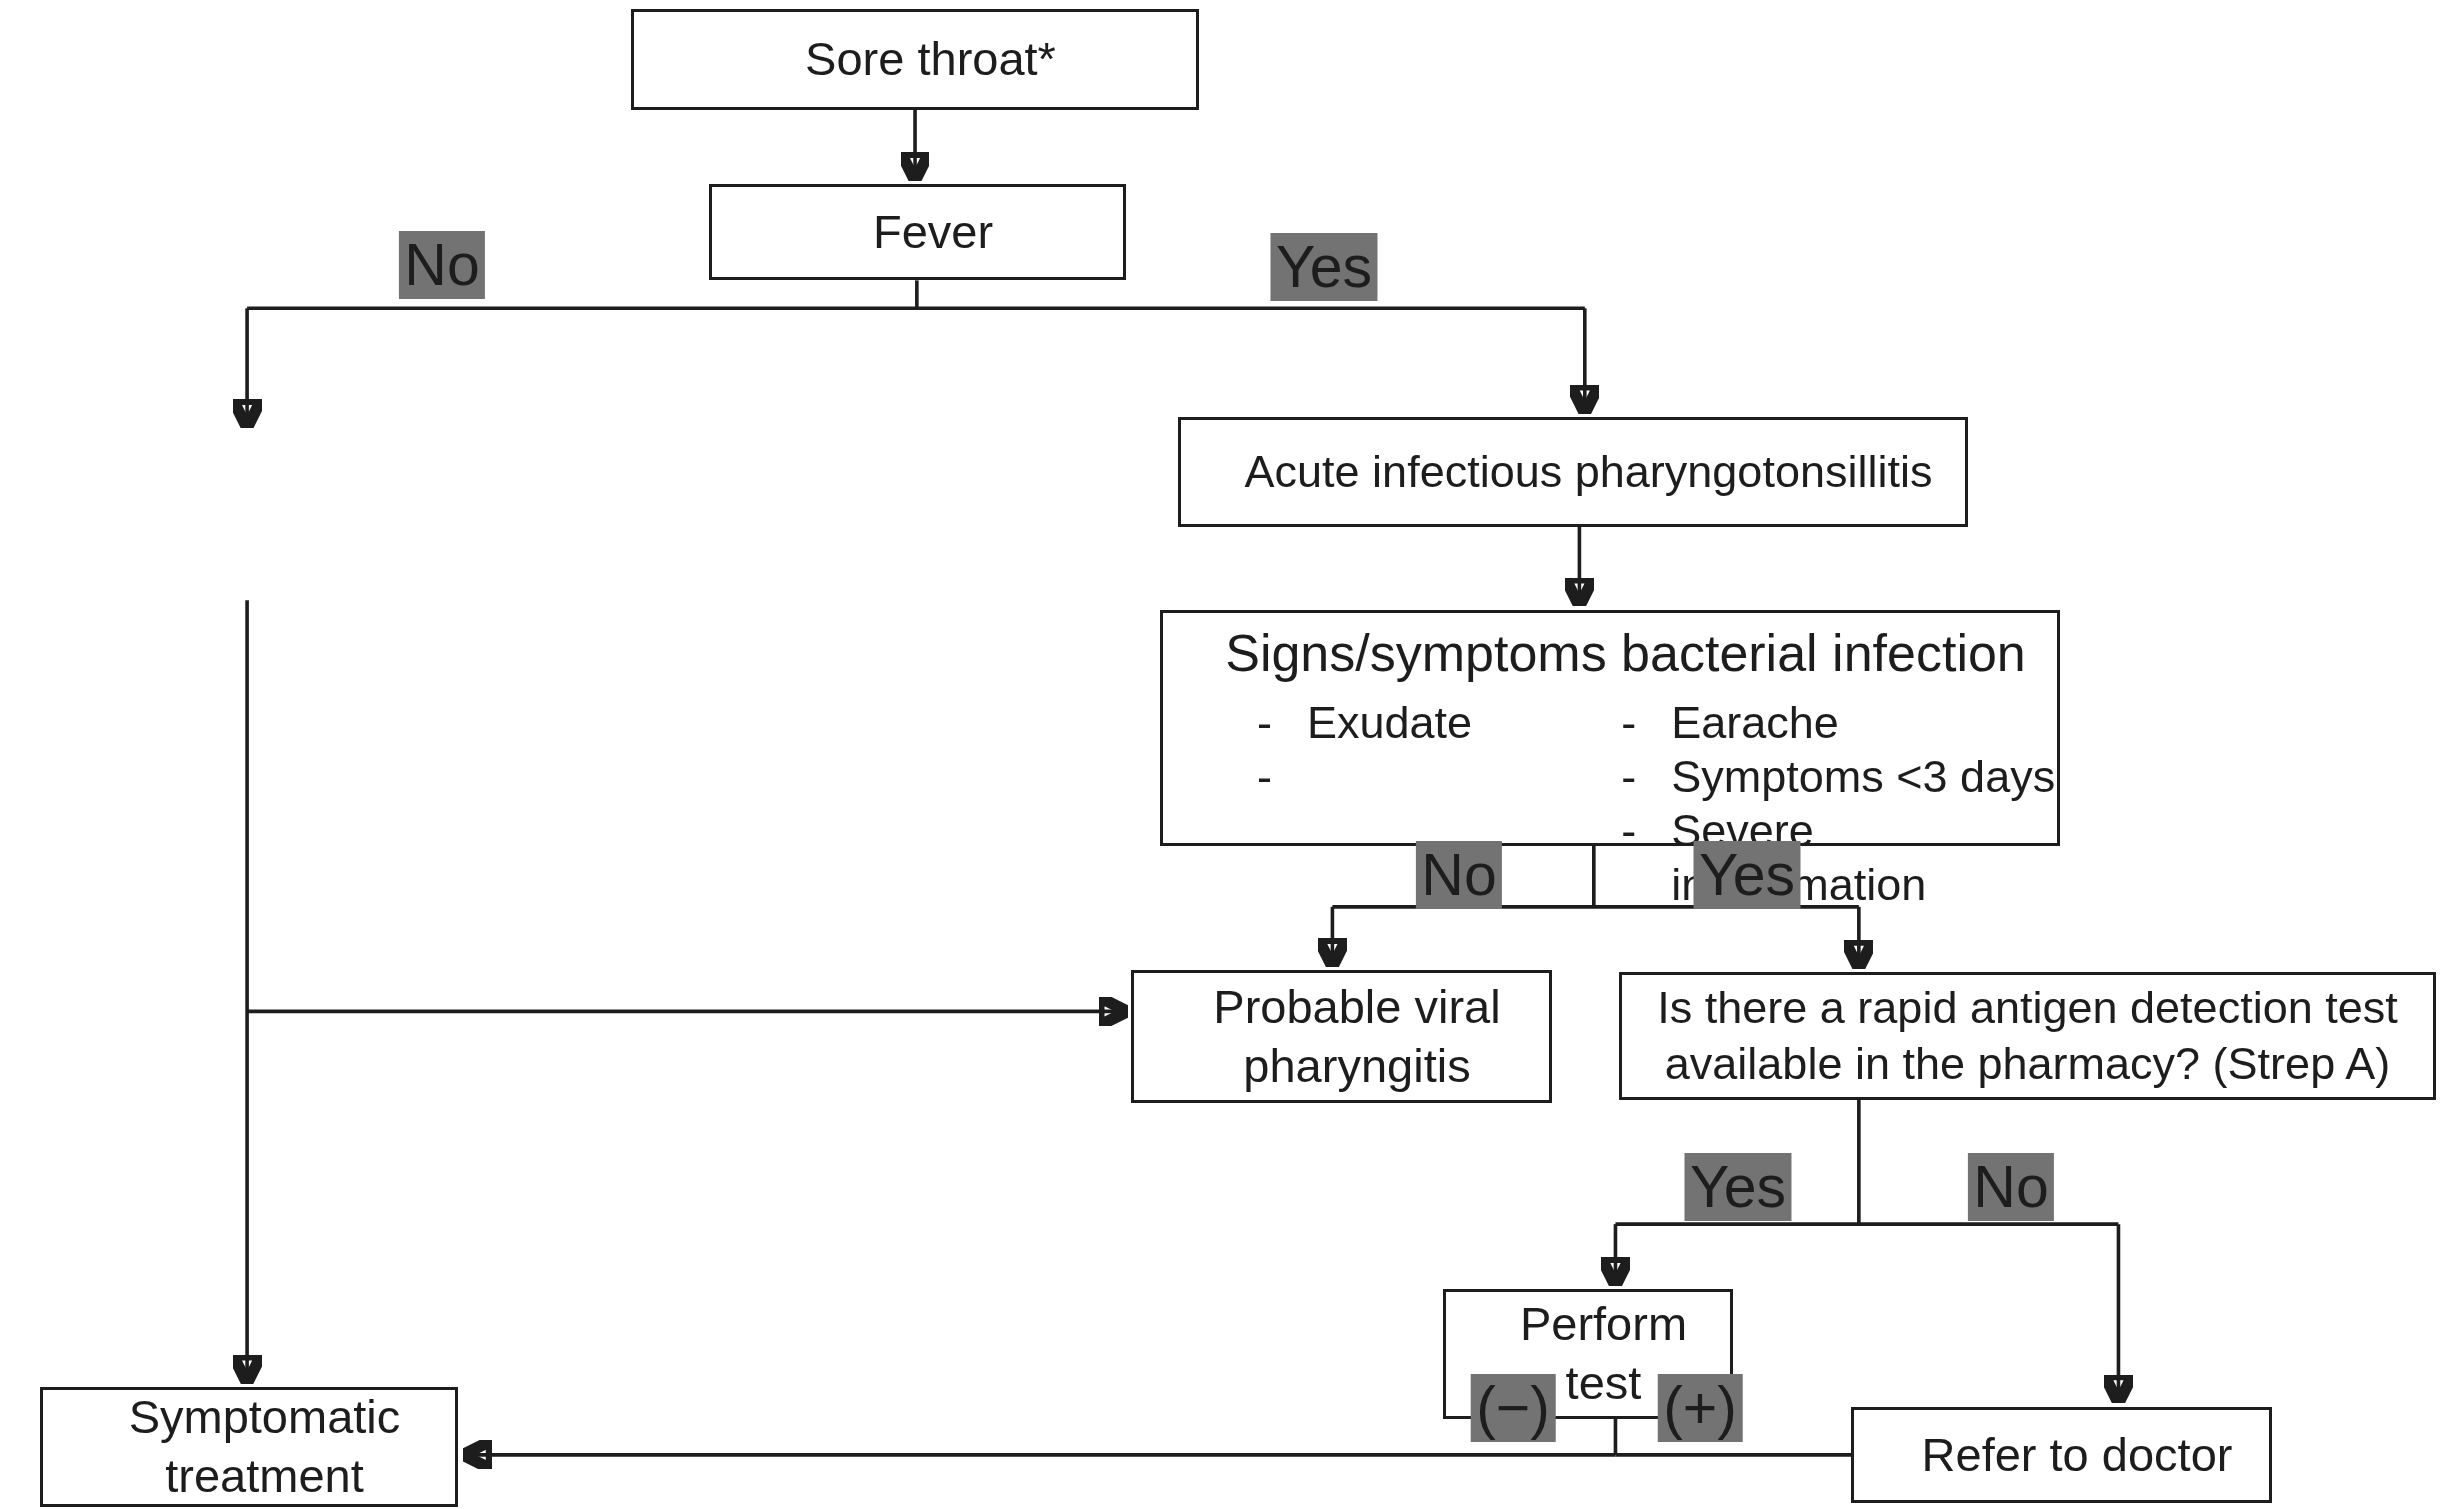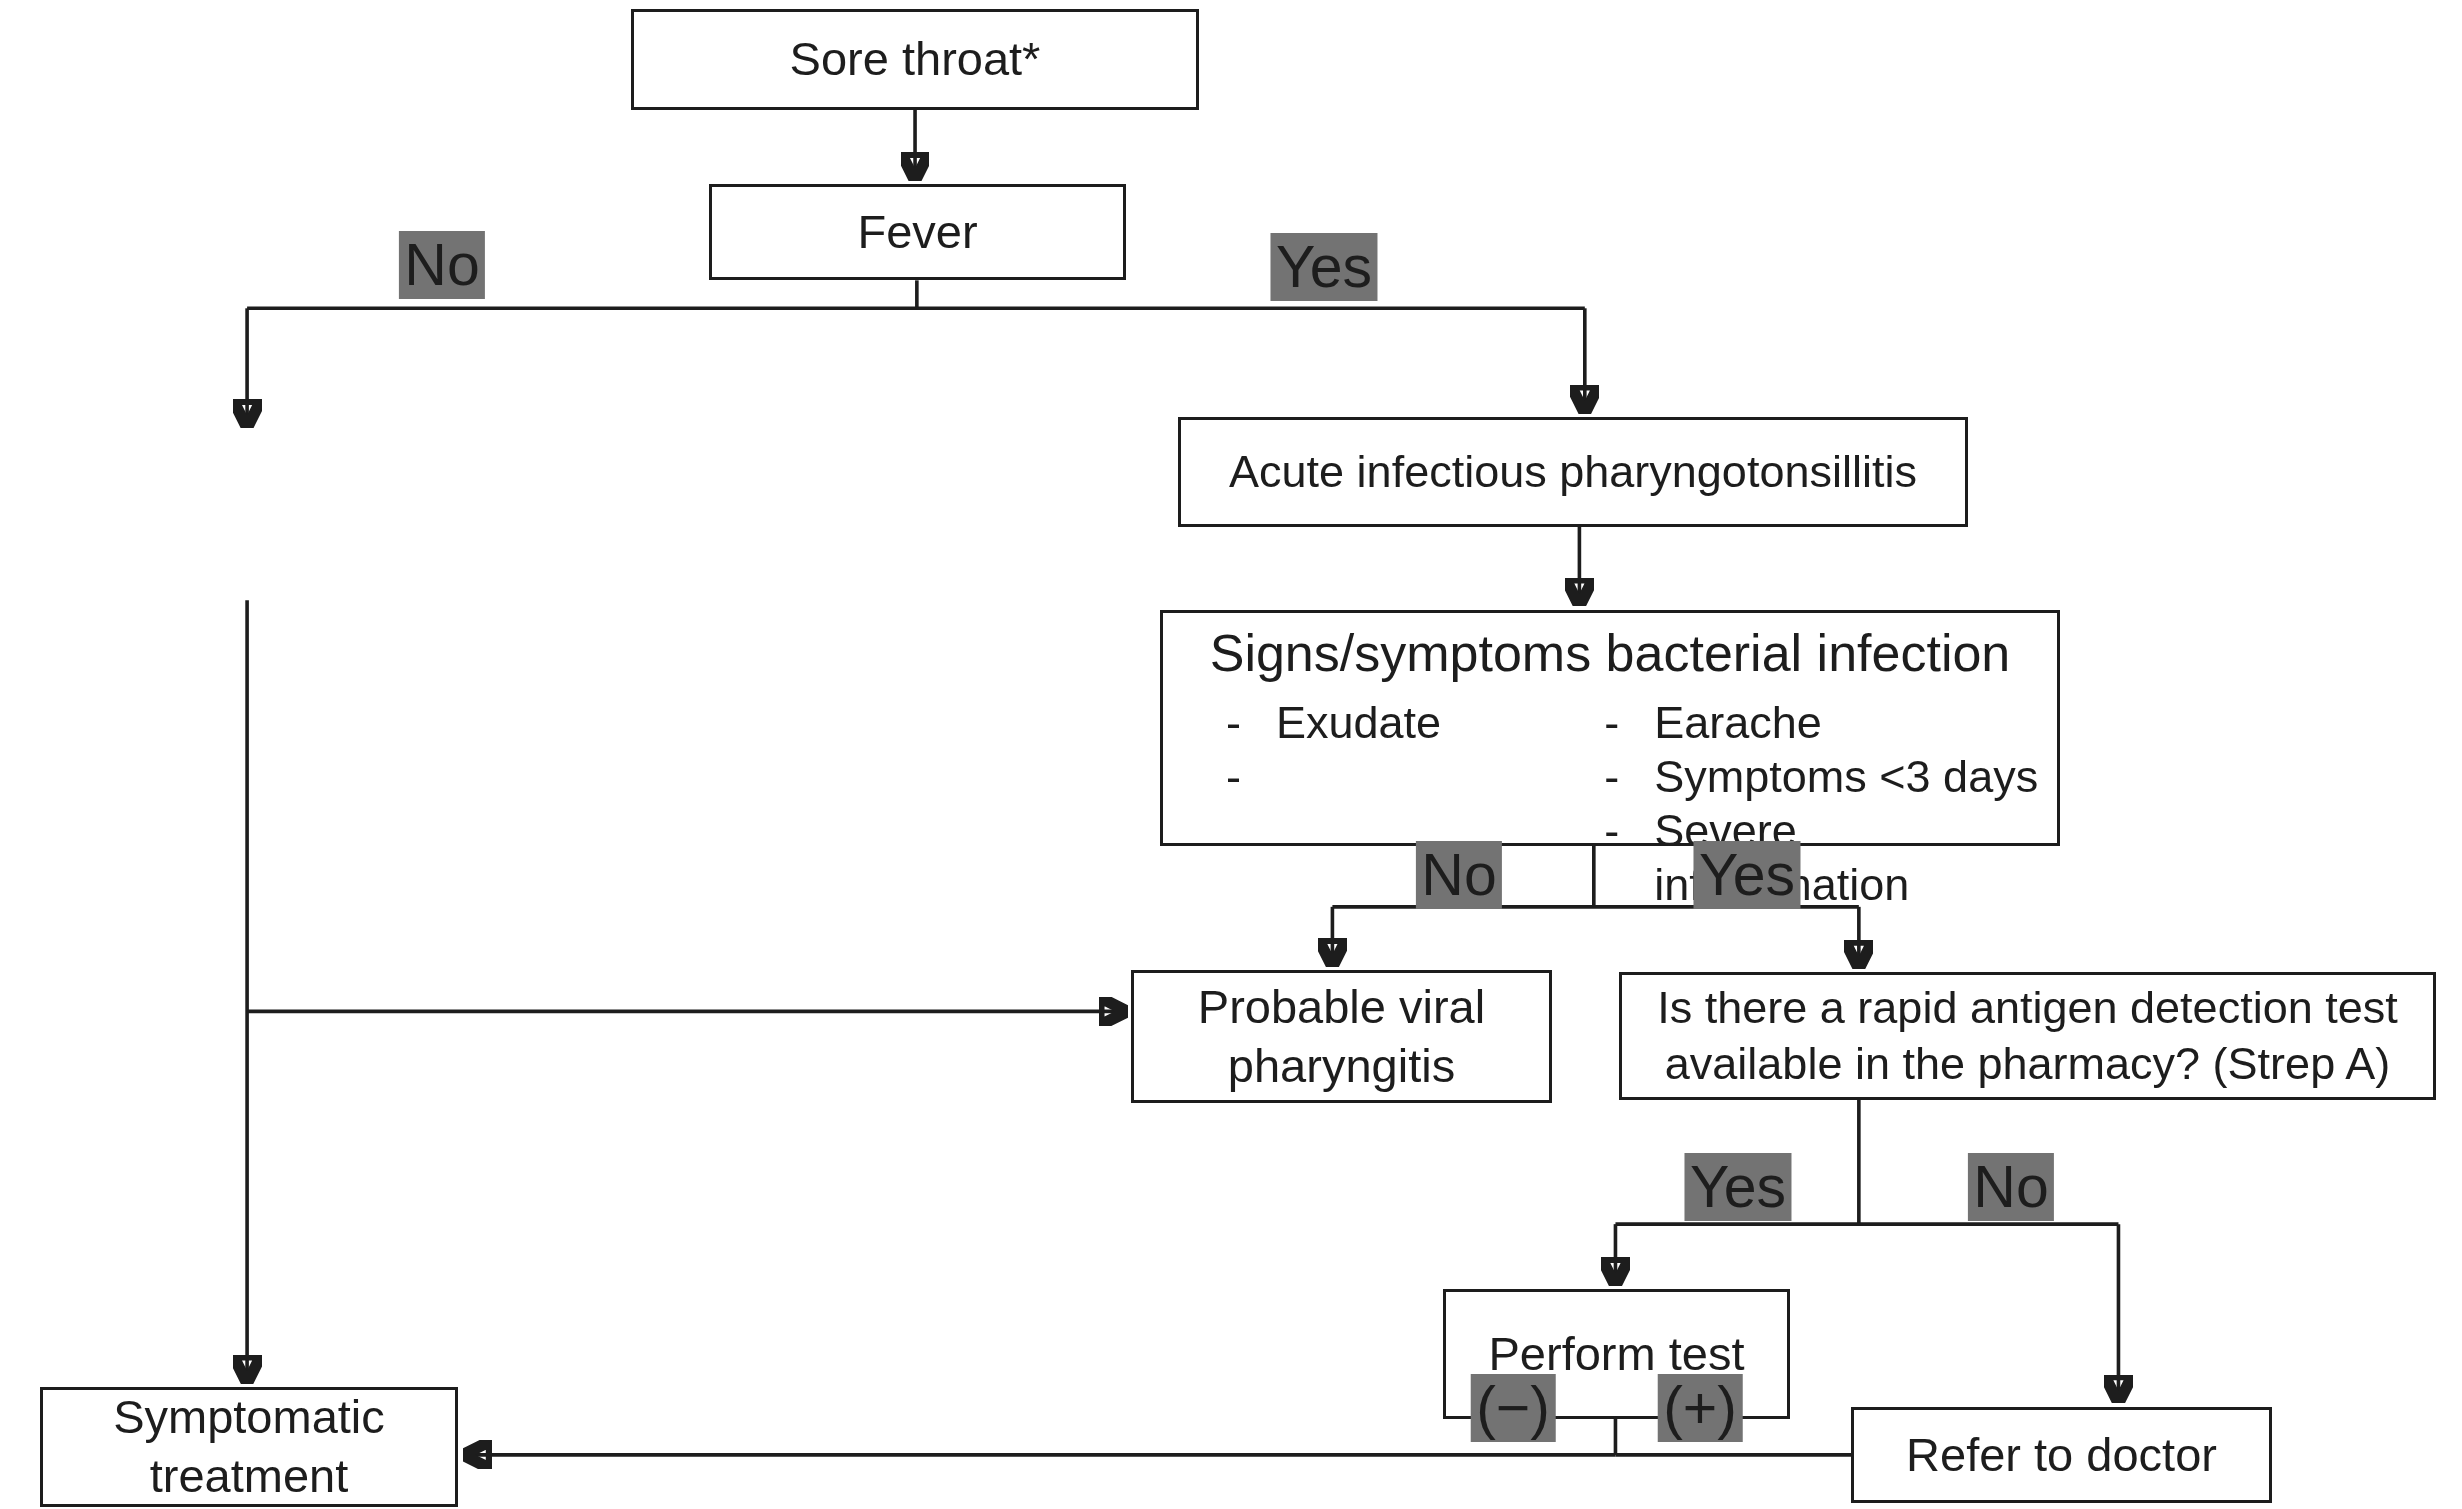--- a/index.html
+++ b/index.html
@@ -26,30 +26,31 @@
     position: absolute;
     box-sizing: border-box;
     border: 3.6px solid #1d1d1d;
     background: #ffffff;
     display: flex;
     align-items: center;
     justify-content: center;
     text-align: center;
     font-size: 47px;
     line-height: 1.25;
+    padding-left: 31px;
   }
   .node-sore      { left: 631px;  top: 9px;   width: 568px; height: 101px; }
   .node-fever     { left: 709px;  top: 184px;  width: 417px; height: 96px; }
   .node-noninf    { left: 3.6px;    top: 431px;  width: 497px; height: 170px; }
   .node-inf       { left: 1178px; top: 417px;  width: 790px; height: 110px; font-size: 45px; }
   .node-signs     { left: 1160px; top: 610px;  width: 900px; height: 236px;
                     display: block; text-align: left; }
   .node-viral     { left: 1131px; top: 970px; width: 421px; height: 133px; }
   .node-rapid     { left: 1619px; top: 972px; width: 817px; height: 128px; font-size: 45px; padding: 14px 9px; }
-  .node-perform   { left: 1443px; top: 1289px; width: 347px; height: 130px; }
+  .node-perform   { left: 1443px; top: 1289px; width: 290px; height: 130px; }
   .node-refer     { left: 1851px; top: 1407px; width: 421px; height: 96px; }
   .node-sympt     { left: 40px;   top: 1387px; width: 418px; height: 120px; }
 
   .signs-title {
     text-align: center;
     font-size: 52px;
     margin-top: 10.8px;
     line-height: 1.15;
   }
   .signs-cols {

